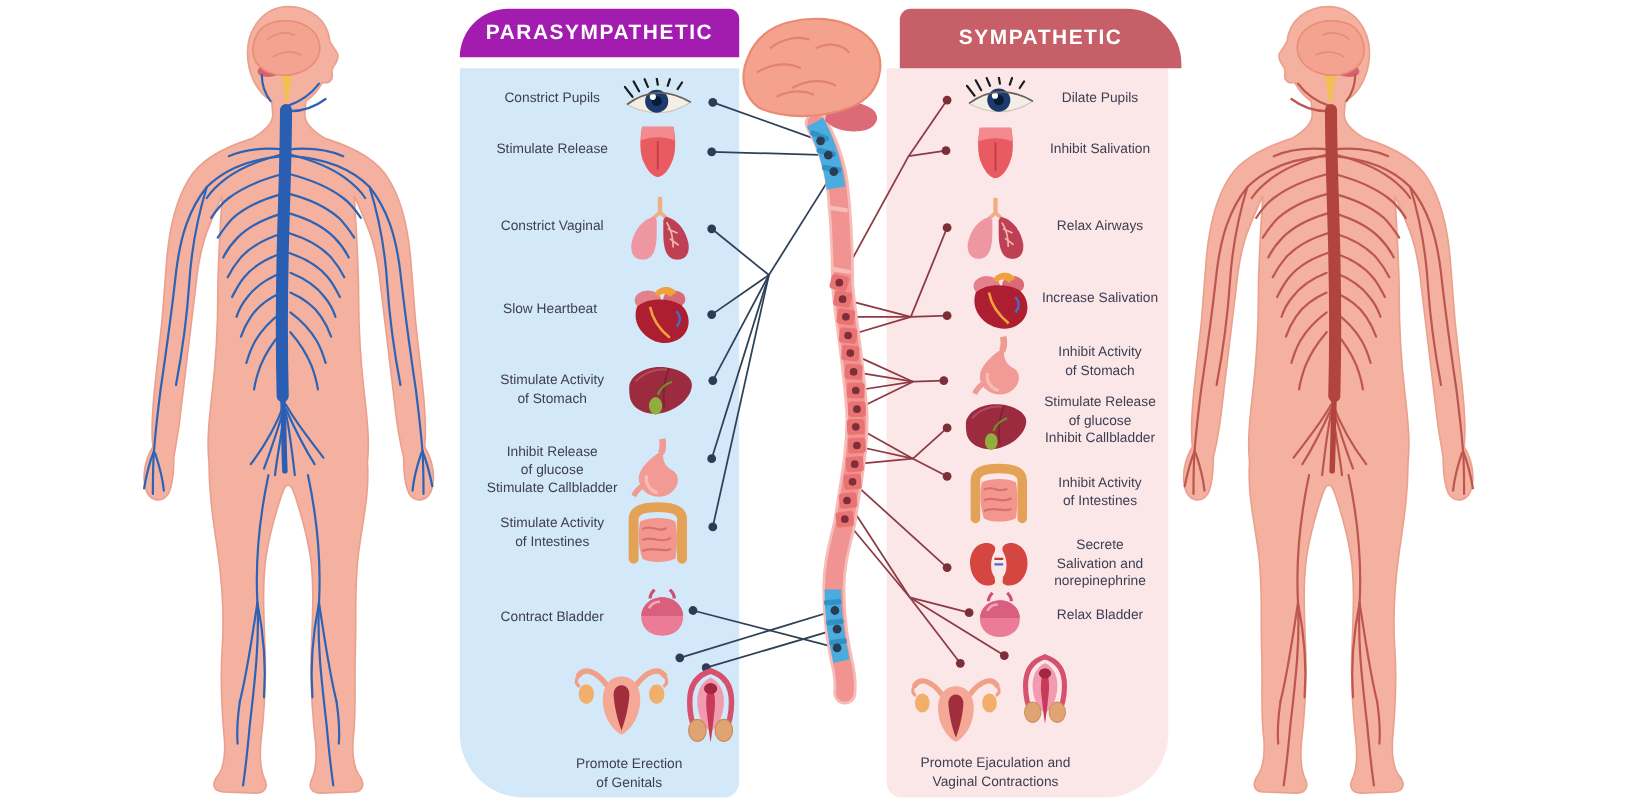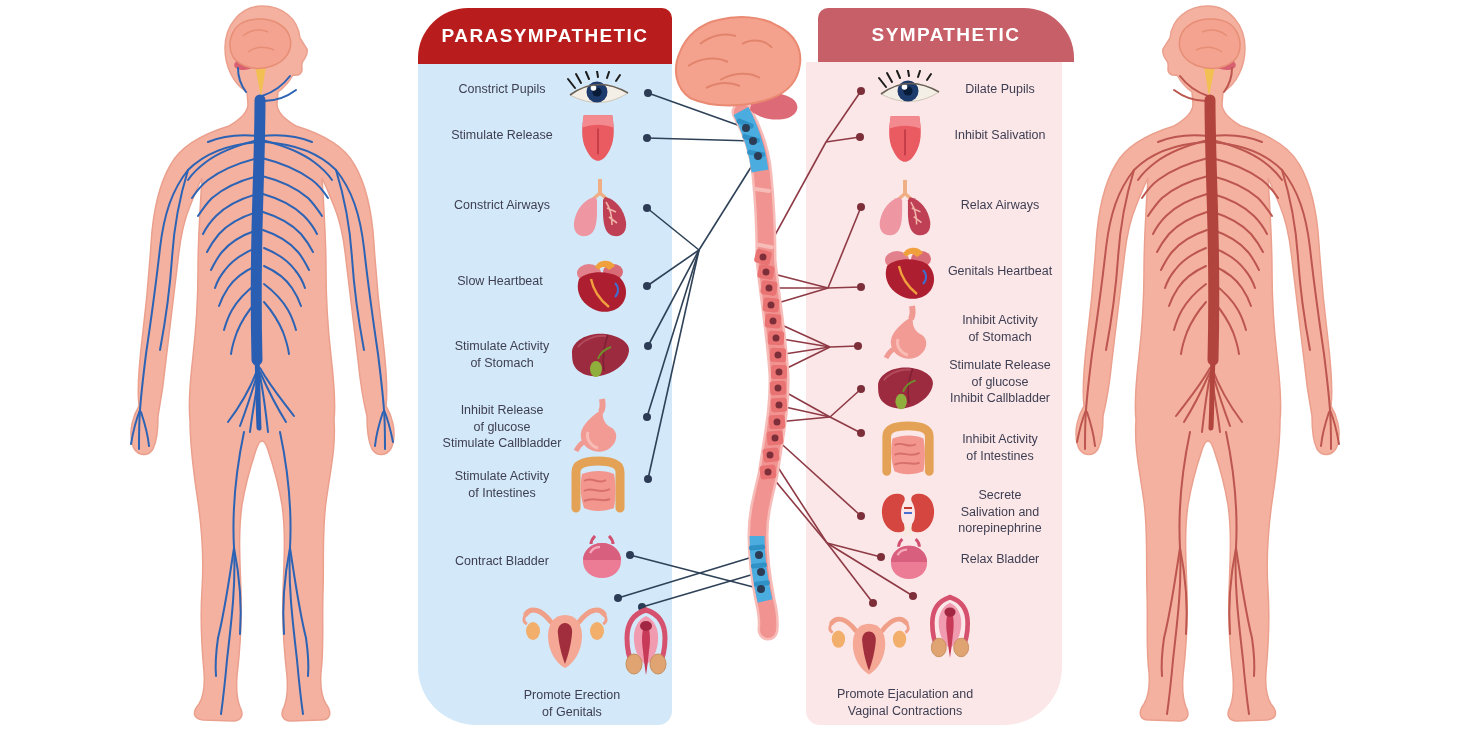--- a/index.html
+++ b/index.html
@@ -5,21 +5,21 @@
   html,body{margin:0;padding:0;background:#ffffff;}
   .stage{position:relative;width:1480px;height:737px;background:#fff;overflow:hidden;
          font-family:"Liberation Sans","DejaVu Sans",sans-serif;}
   .panel{position:absolute;z-index:1;}
   .panel-para{left:418px;top:62px;width:254px;height:663px;background:#d3e9f9;
               border-radius:0 0 14px 58px;}
   .panel-symp{left:806px;top:62px;width:256px;height:663px;background:#fbe7e8;
               border-radius:0 0 58px 14px;}
   .hdr{position:absolute;z-index:3;display:flex;align-items:center;justify-content:center;
        color:#ffffff;font-weight:bold;font-size:19px;letter-spacing:1.4px;}
-  .hdr-para{left:418px;top:8px;width:254px;height:56px;background:#b91c1c;border-radius:50px 10px 0 0;}
+  .hdr-para{left:418px;top:8px;width:254px;height:44px;background:#a21caf;border-radius:50px 10px 0 0;}
   .hdr-symp{left:806px;top:8px;width:256px;height:54px;background:#c75f68;border-radius:10px 50px 0 0;margin-left:12px;}
   .lbl{position:absolute;z-index:3;transform:translate(-50%,-50%);text-align:center;
        font-size:12.5px;line-height:1.32;color:#3e3e52;white-space:pre-line;width:160px;}
   svg.art{position:absolute;left:0;top:0;z-index:2;}
 </style>
 </head>
 <body>
 
 <div class="stage">
 
@@ -374,37 +374,37 @@
     <use href="#i-liver" x="874" y="363" width="62" height="50"></use>
     <use href="#i-int" x="879" y="420" width="58" height="62"></use>
     <use href="#i-kid" x="878" y="490" width="60" height="46"></use>
     <use href="#i-bladder" x="889" y="537" width="40" height="46"></use>
     <use href="#i-uterus" x="827" y="605" width="84" height="72"></use>
     <use href="#i-male" x="923" y="591" width="54" height="72"></use>
   </svg>
 
   <div class="lbl" style="left:502px;top:89px">Constrict Pupils</div>
   <div class="lbl" style="left:502px;top:135px">Stimulate Release</div>
-  <div class="lbl" style="left:502px;top:205px">Constrict Airways</div>
+  <div class="lbl" style="left:502px;top:205px">Constrict Vaginal</div>
   <div class="lbl" style="left:500px;top:281px">Slow Heartbeat</div>
   <div class="lbl" style="left:502px;top:354px">Stimulate Activity
 of Stomach</div>
   <div class="lbl" style="left:502px;top:427px">Inhibit Release
 of glucose
 Stimulate Callbladder</div>
   <div class="lbl" style="left:502px;top:484px">Stimulate Activity
 of Intestines</div>
   <div class="lbl" style="left:502px;top:561px">Contract Bladder</div>
   <div class="lbl" style="left:572px;top:703px">Promote Erection
 of Genitals</div>
 
   <div class="lbl" style="left:1000px;top:89px">Dilate Pupils</div>
   <div class="lbl" style="left:1000px;top:135px">Inhibit Salivation</div>
   <div class="lbl" style="left:1000px;top:205px">Relax Airways</div>
-  <div class="lbl" style="left:1000px;top:271px">Genitals Heartbeat</div>
+  <div class="lbl" style="left:1000px;top:271px">Increase Salivation</div>
   <div class="lbl" style="left:1000px;top:328px">Inhibit Activity
 of Stomach</div>
   <div class="lbl" style="left:1000px;top:382px">Stimulate Release
 of glucose
 Inhibit Callbladder</div>
   <div class="lbl" style="left:1000px;top:447px">Inhibit Activity
 of Intestines</div>
   <div class="lbl" style="left:1000px;top:512px">Secrete
 Salivation and
 norepinephrine</div>

